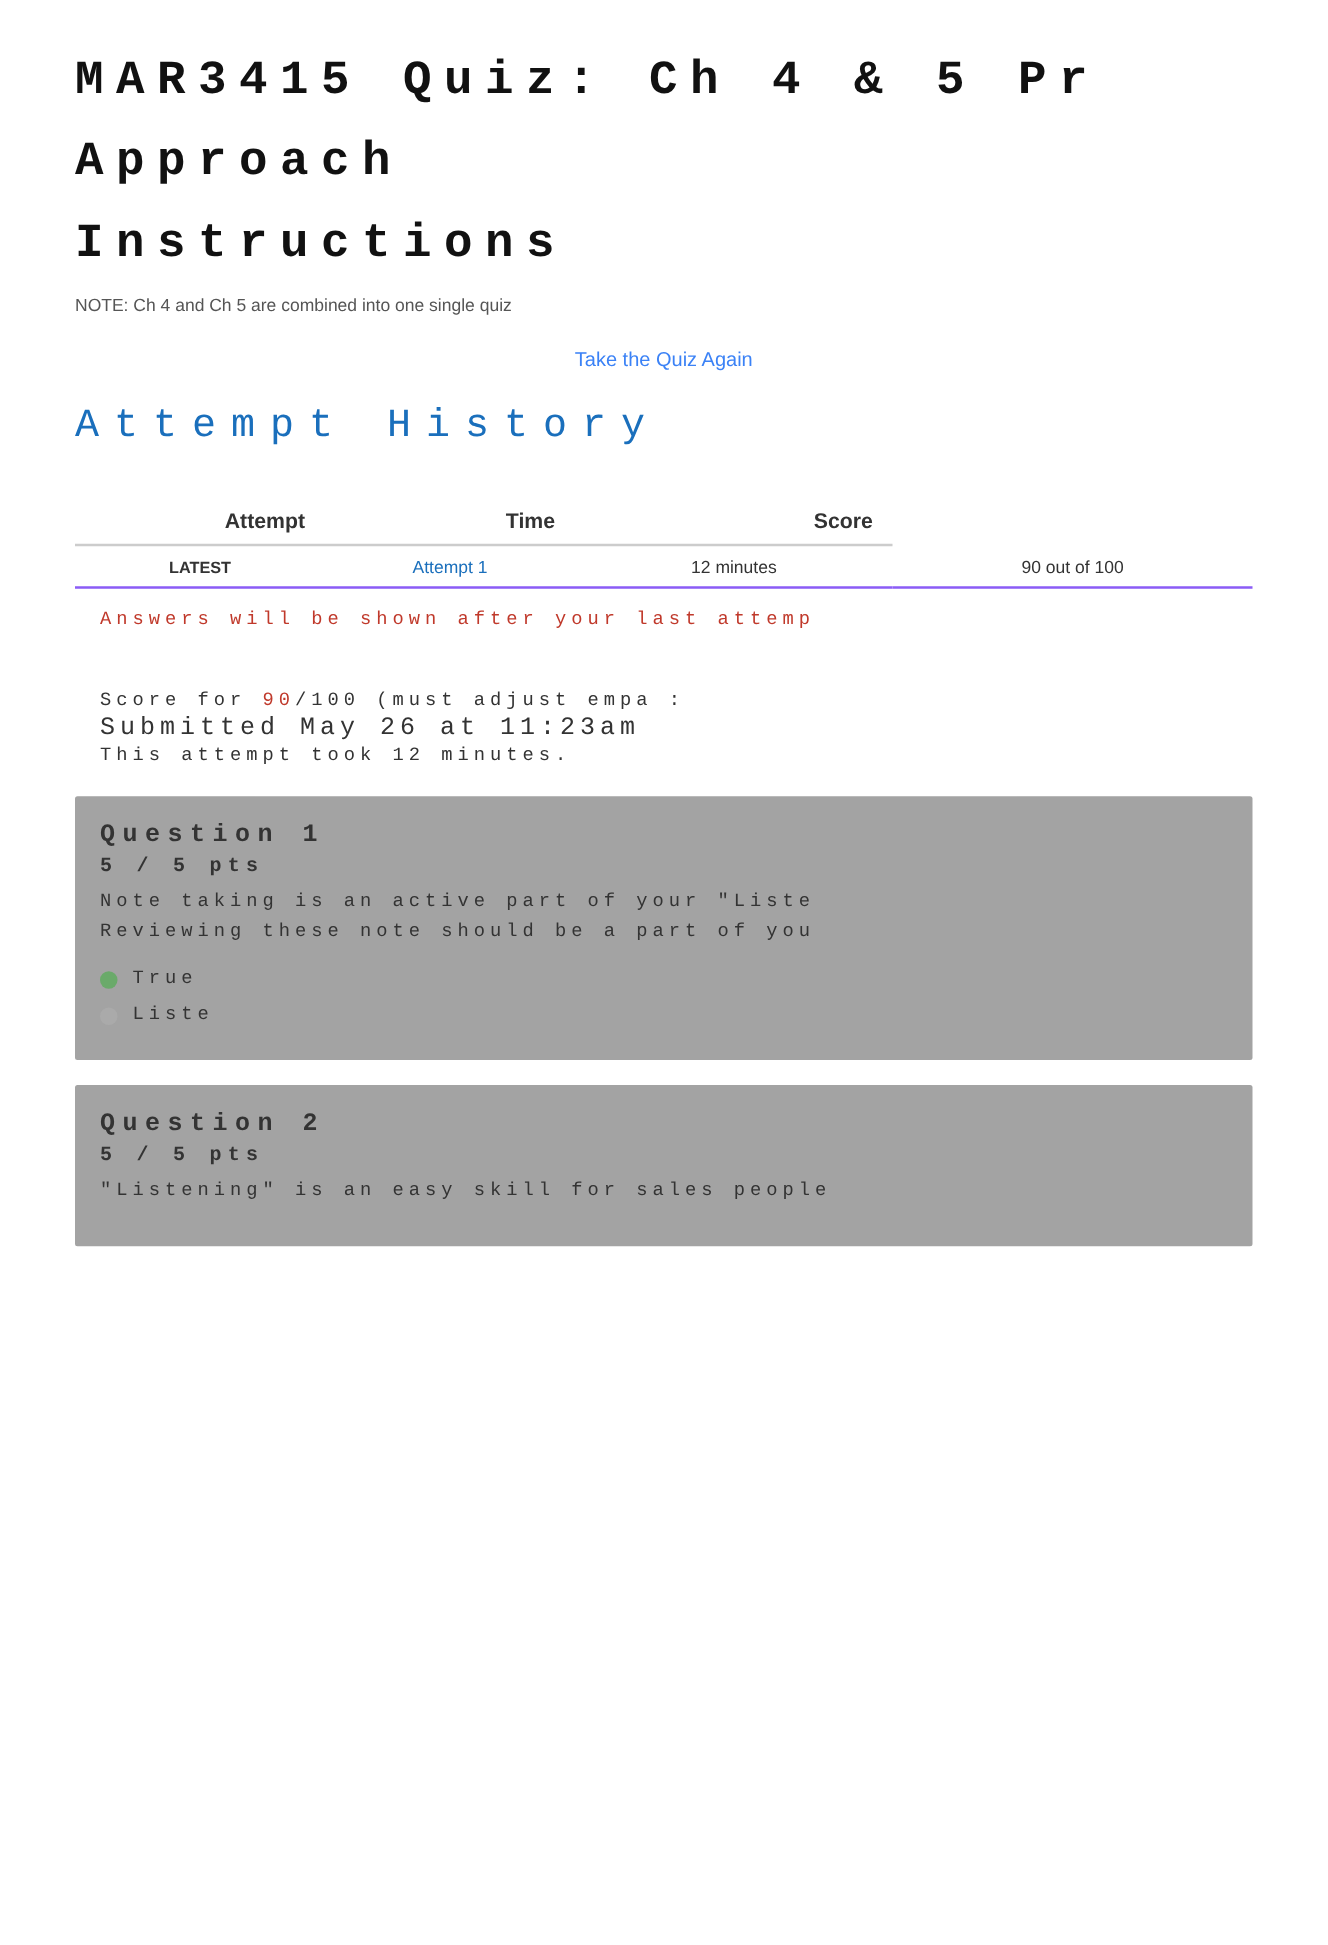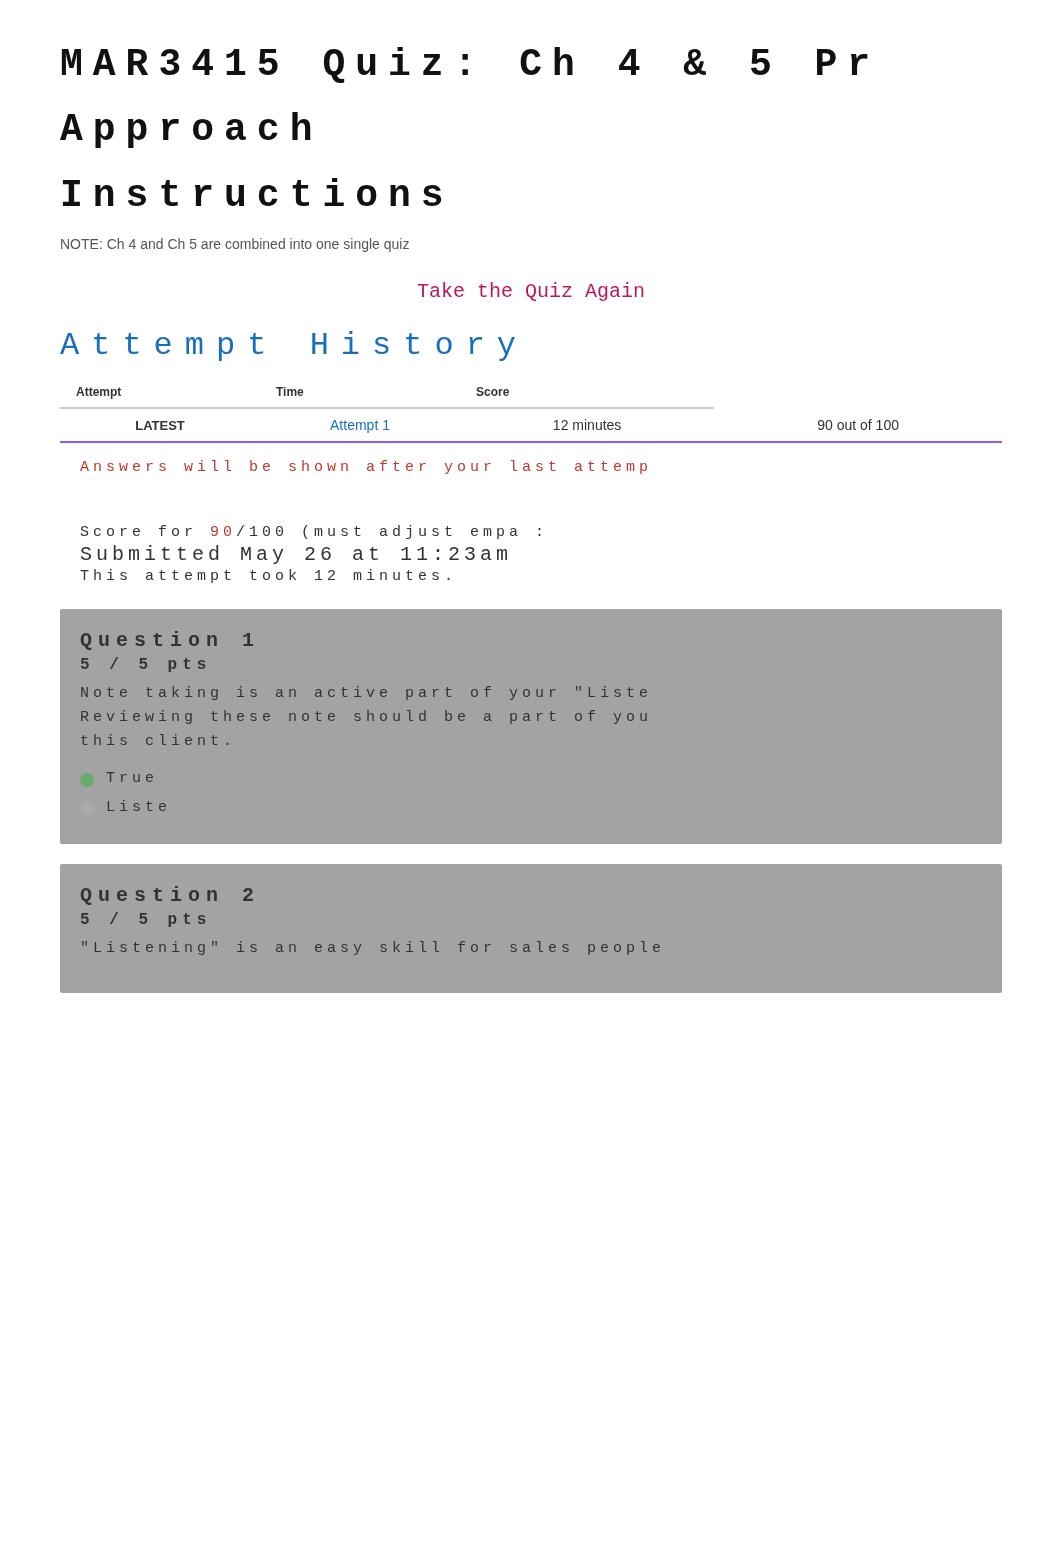--- a/index.html
+++ b/index.html
@@ -35,50 +35,50 @@
       letter-spacing: 0;
     }
 
     .quiz-again-container {
       text-align: center;
       margin-bottom: 20px;
     }
 
     .quiz-again-btn {
       display: inline-block;
-      color: #be185d;
-      font-family: Liberation Mono, monospace;
-      font-size: 20px;
+      color: #3b82f6;
+      font-family: Liberation Sans, sans-serif;
+      font-size: 16px;
       text-decoration: none;
       cursor: pointer;
       background: none;
       border: none;
       padding: 4px 8px;
     }
 
     .attempt-history-title {
       font-size: 32px;
       font-weight: normal;
       letter-spacing: 12px;
       color: #1a6fbc;
-      margin-bottom: 13px;
+      margin-bottom: 40px;
     }
 
     .attempt-table {
       width: 100%;
       border-collapse: collapse;
       margin-bottom: 16px;
     }
 
     .attempt-table th {
       font-family: Arial, sans-serif;
       font-weight: bold;
-      font-size: 12px;
+      font-size: 17px;
       padding: 8px 16px;
-      text-align: left;
+      text-align: right;
       border-bottom: 2px solid #ccc;
     }
 
     .attempt-table td {
       font-family: Liberation Sans, sans-serif;
       font-size: 14px;
       padding: 8px 16px;
       text-align: center;
       border-bottom: 2px solid #8b5cf6;
     }
@@ -256,21 +256,20 @@
 <div class="question-section">
   <div class="question-title">
     <span>Question  1</span>
   </div>
   <div class="question-pts">
     <span>5  /  5  pts</span>
   </div>
   <div class="question-text">
     <div>Note  taking  is  an  active  part  of  your  "Liste</div>
     <div>Reviewing  these  note  should  be  a  part  of  you</div>
-    <div>this  client.</div>
   </div>
 
   <div class="answer-option">
     <div class="radio-dot"></div>
     <span class="answer-label">
       <span>True</span>
     </span>
   </div>
 
   <div class="answer-option">

